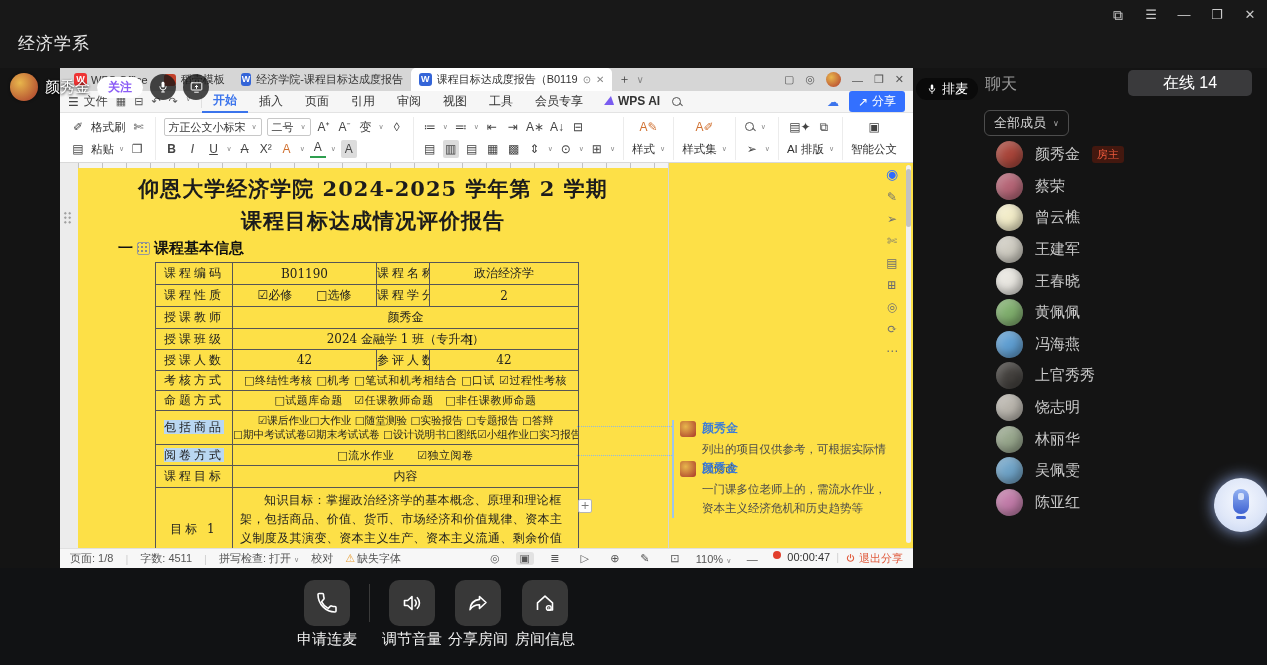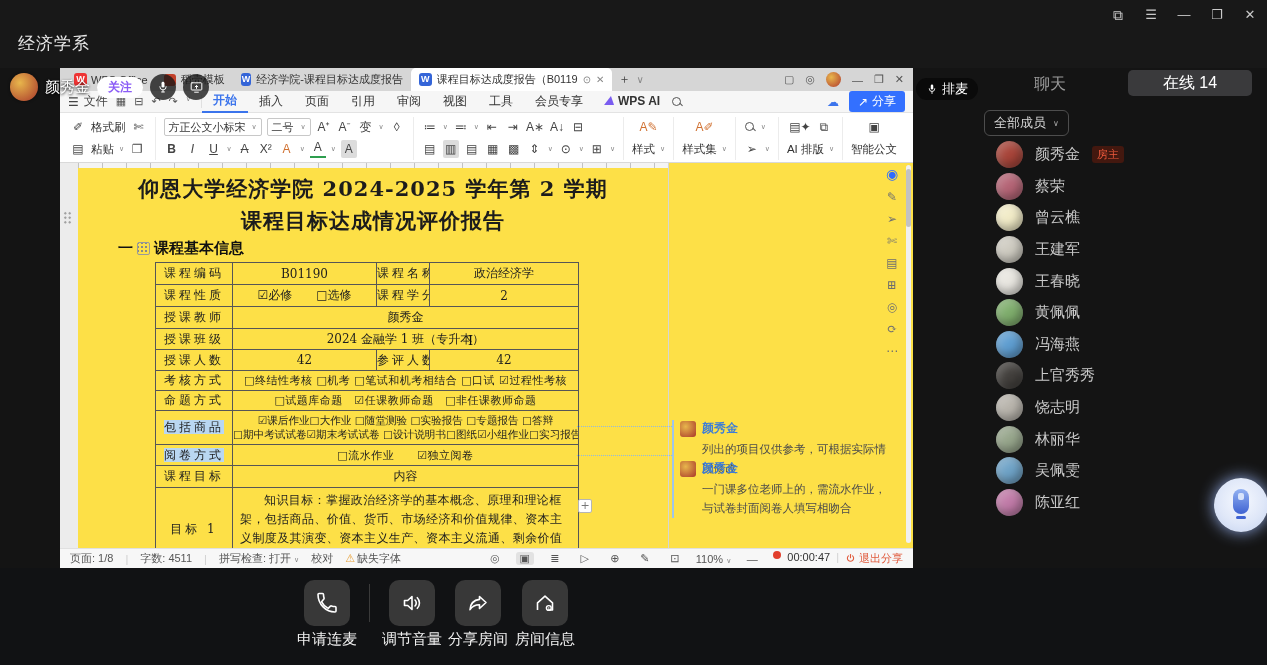--- a/index.html
+++ b/index.html
@@ -104,21 +104,21 @@
   
   .presenter { position:absolute; left:10px; top:73px; display:flex; align-items:center; gap:7px; z-index:30; }
   .p-avatar { width:28px; height:28px; border-radius:50%; background:radial-gradient(circle at 35% 35%, #e8b64c, #a8372a); box-shadow:0 0 3px rgba(0,0,0,.6); }
   .p-name { color:#fff; font-size:15px; text-shadow:0 1px 3px #000; }
   .follow { background:#fff; color:#8b5cf6; font-size:12px; font-weight:bold; padding:2px 11px; border-radius:11px; }
   .ocirc { width:26px; height:26px; border-radius:50%; background:rgba(22,22,22,.78); display:flex; align-items:center; justify-content:center; }
   .queuemic { position:absolute; left:916px; top:78px; height:22px; background:rgba(8,8,8,.85); border-radius:12px; color:#fff; font-size:13px; display:flex; align-items:center; gap:4px; padding:0 10px; z-index:30; }
 
   
   .panel { position:absolute; left:975px; top:65px; width:292px; height:600px; }
-  .ptab-chat { position:absolute; left:10px; top:6px; width:130px; text-align:center; color:#9a9a9a; font-size:16px; line-height:26px; }
+  .ptab-chat { position:absolute; left:10px; top:6px; width:130px; color:#9a9a9a; font-size:16px; line-height:26px; }
   .ptab-online { position:absolute; left:153px; top:5px; width:124px; height:26px; background:#3a3a3c; border-radius:5px; color:#fff; font-size:16px; line-height:26px; text-align:center; }
   .filter { position:absolute; left:9px; top:45px; border:1px solid #4d4d4d; border-radius:6px; color:#d8d8d8; font-size:13px; padding:3px 9px; display:flex; gap:7px; align-items:center; }
   .filter .chvw { font-size:8px; color:#aaa; }
   .members { position:absolute; left:0; top:74px; right:0; bottom:0; }
   .member { display:flex; align-items:center; gap:12px; height:31.6px; padding-left:21px; }
   .m-avatar { width:27px; height:27px; border-radius:50%; flex:0 0 27px; background:#777; box-shadow:inset -3px -4px 8px rgba(0,0,0,.35), inset 3px 4px 8px rgba(255,255,255,.25); }
   .m-name { color:#c9c9c9; font-size:15px; }
   .m-badge { color:#ee5a3c; background:#43180f; font-size:11px; padding:1px 5px; border-radius:3px; }
 
   .float-mic { position:absolute; left:1214px; top:478px; width:54px; height:54px; border-radius:50%;
@@ -422,21 +422,21 @@
           <span class="c-avatar"></span>
           <span class="c-name">颜秀金</span>
         </div>
         <div class="c-text">列出的项目仅供参考，可根据实际情况修改</div>
       </div>
       <div class="comment" style="top:297px;font-family:'Liberation Sans',sans-serif">
         <div class="c-head">
           <span class="c-avatar"></span>
           <span class="c-name">颜秀金</span>
         </div>
-        <div class="c-text">一门课多位老师上的，需流水作业，与试卷封面阅卷人填写相吻合</div>
+        <div class="c-text">一门课多位老师上的，需流水作业，资本主义经济危机和历史趋势等</div>
       </div>
 
       <div class="sidetools">
         <span class="pin-ico">◉</span>
 
       <span class="side-ico">✎</span>
           <span class="side-ico">➢</span>
           <span class="side-ico">✄</span>
           <span class="side-ico">▤</span>
           <span class="side-ico">⊞</span>

